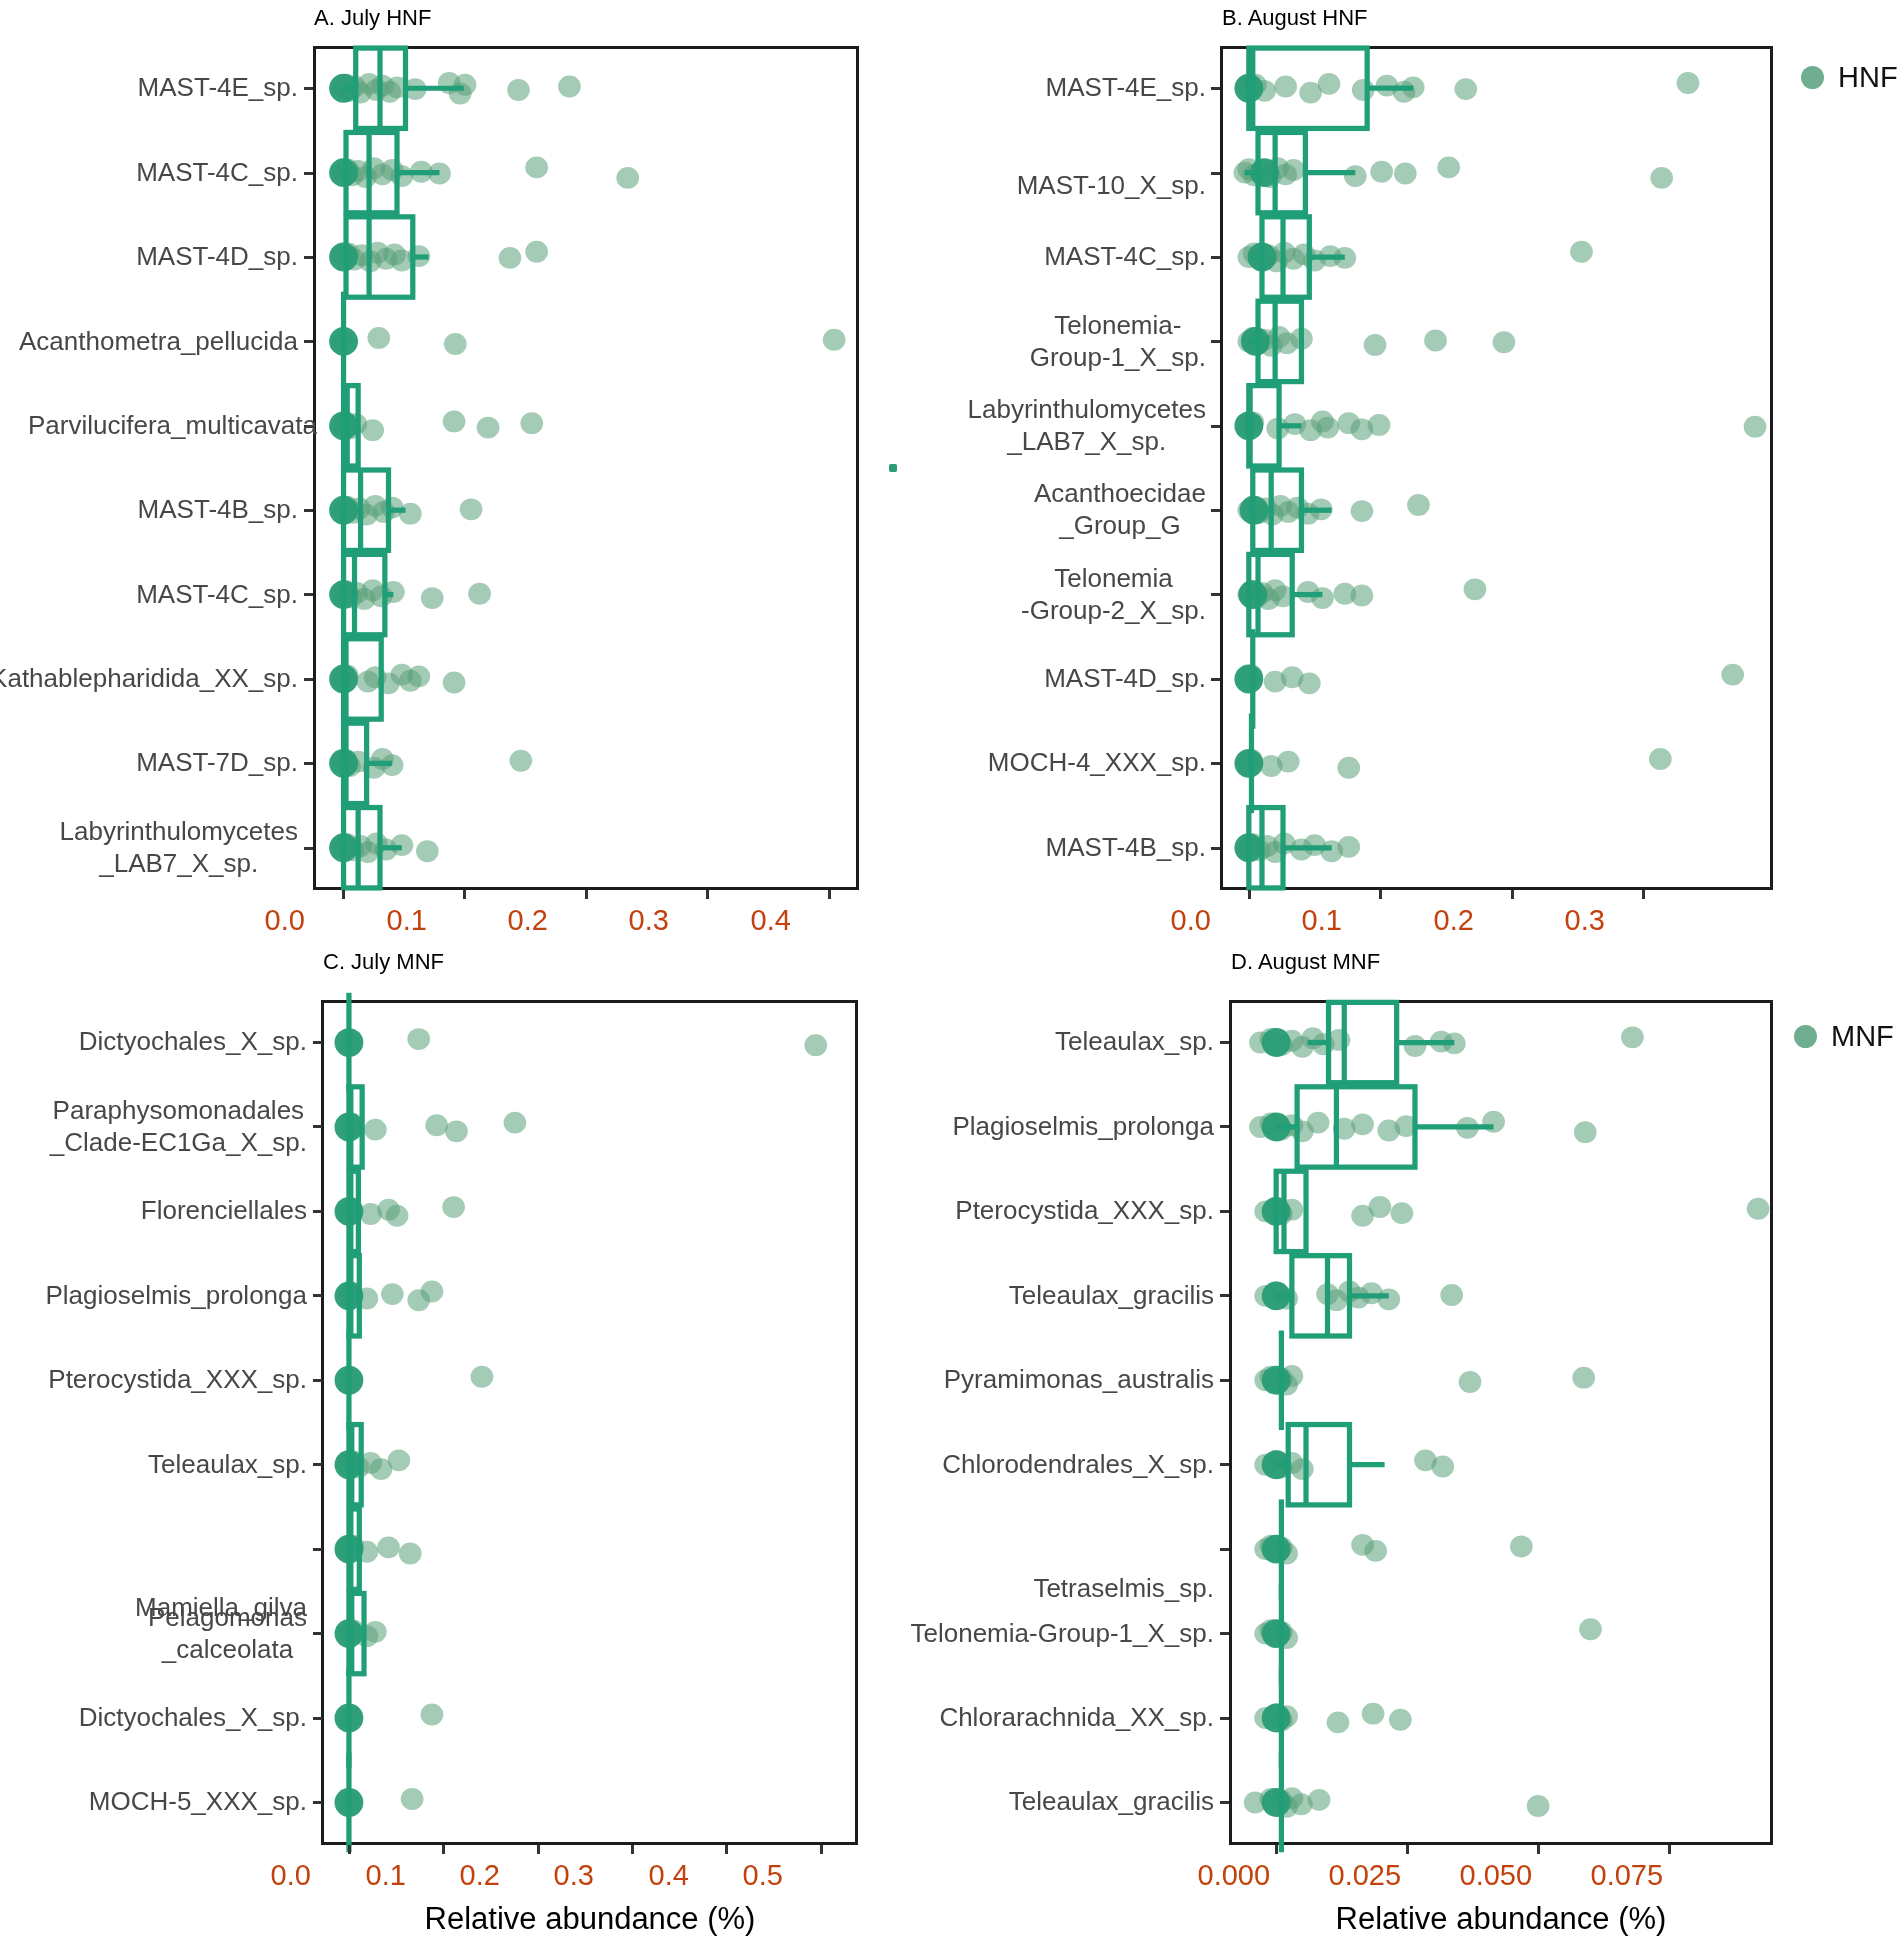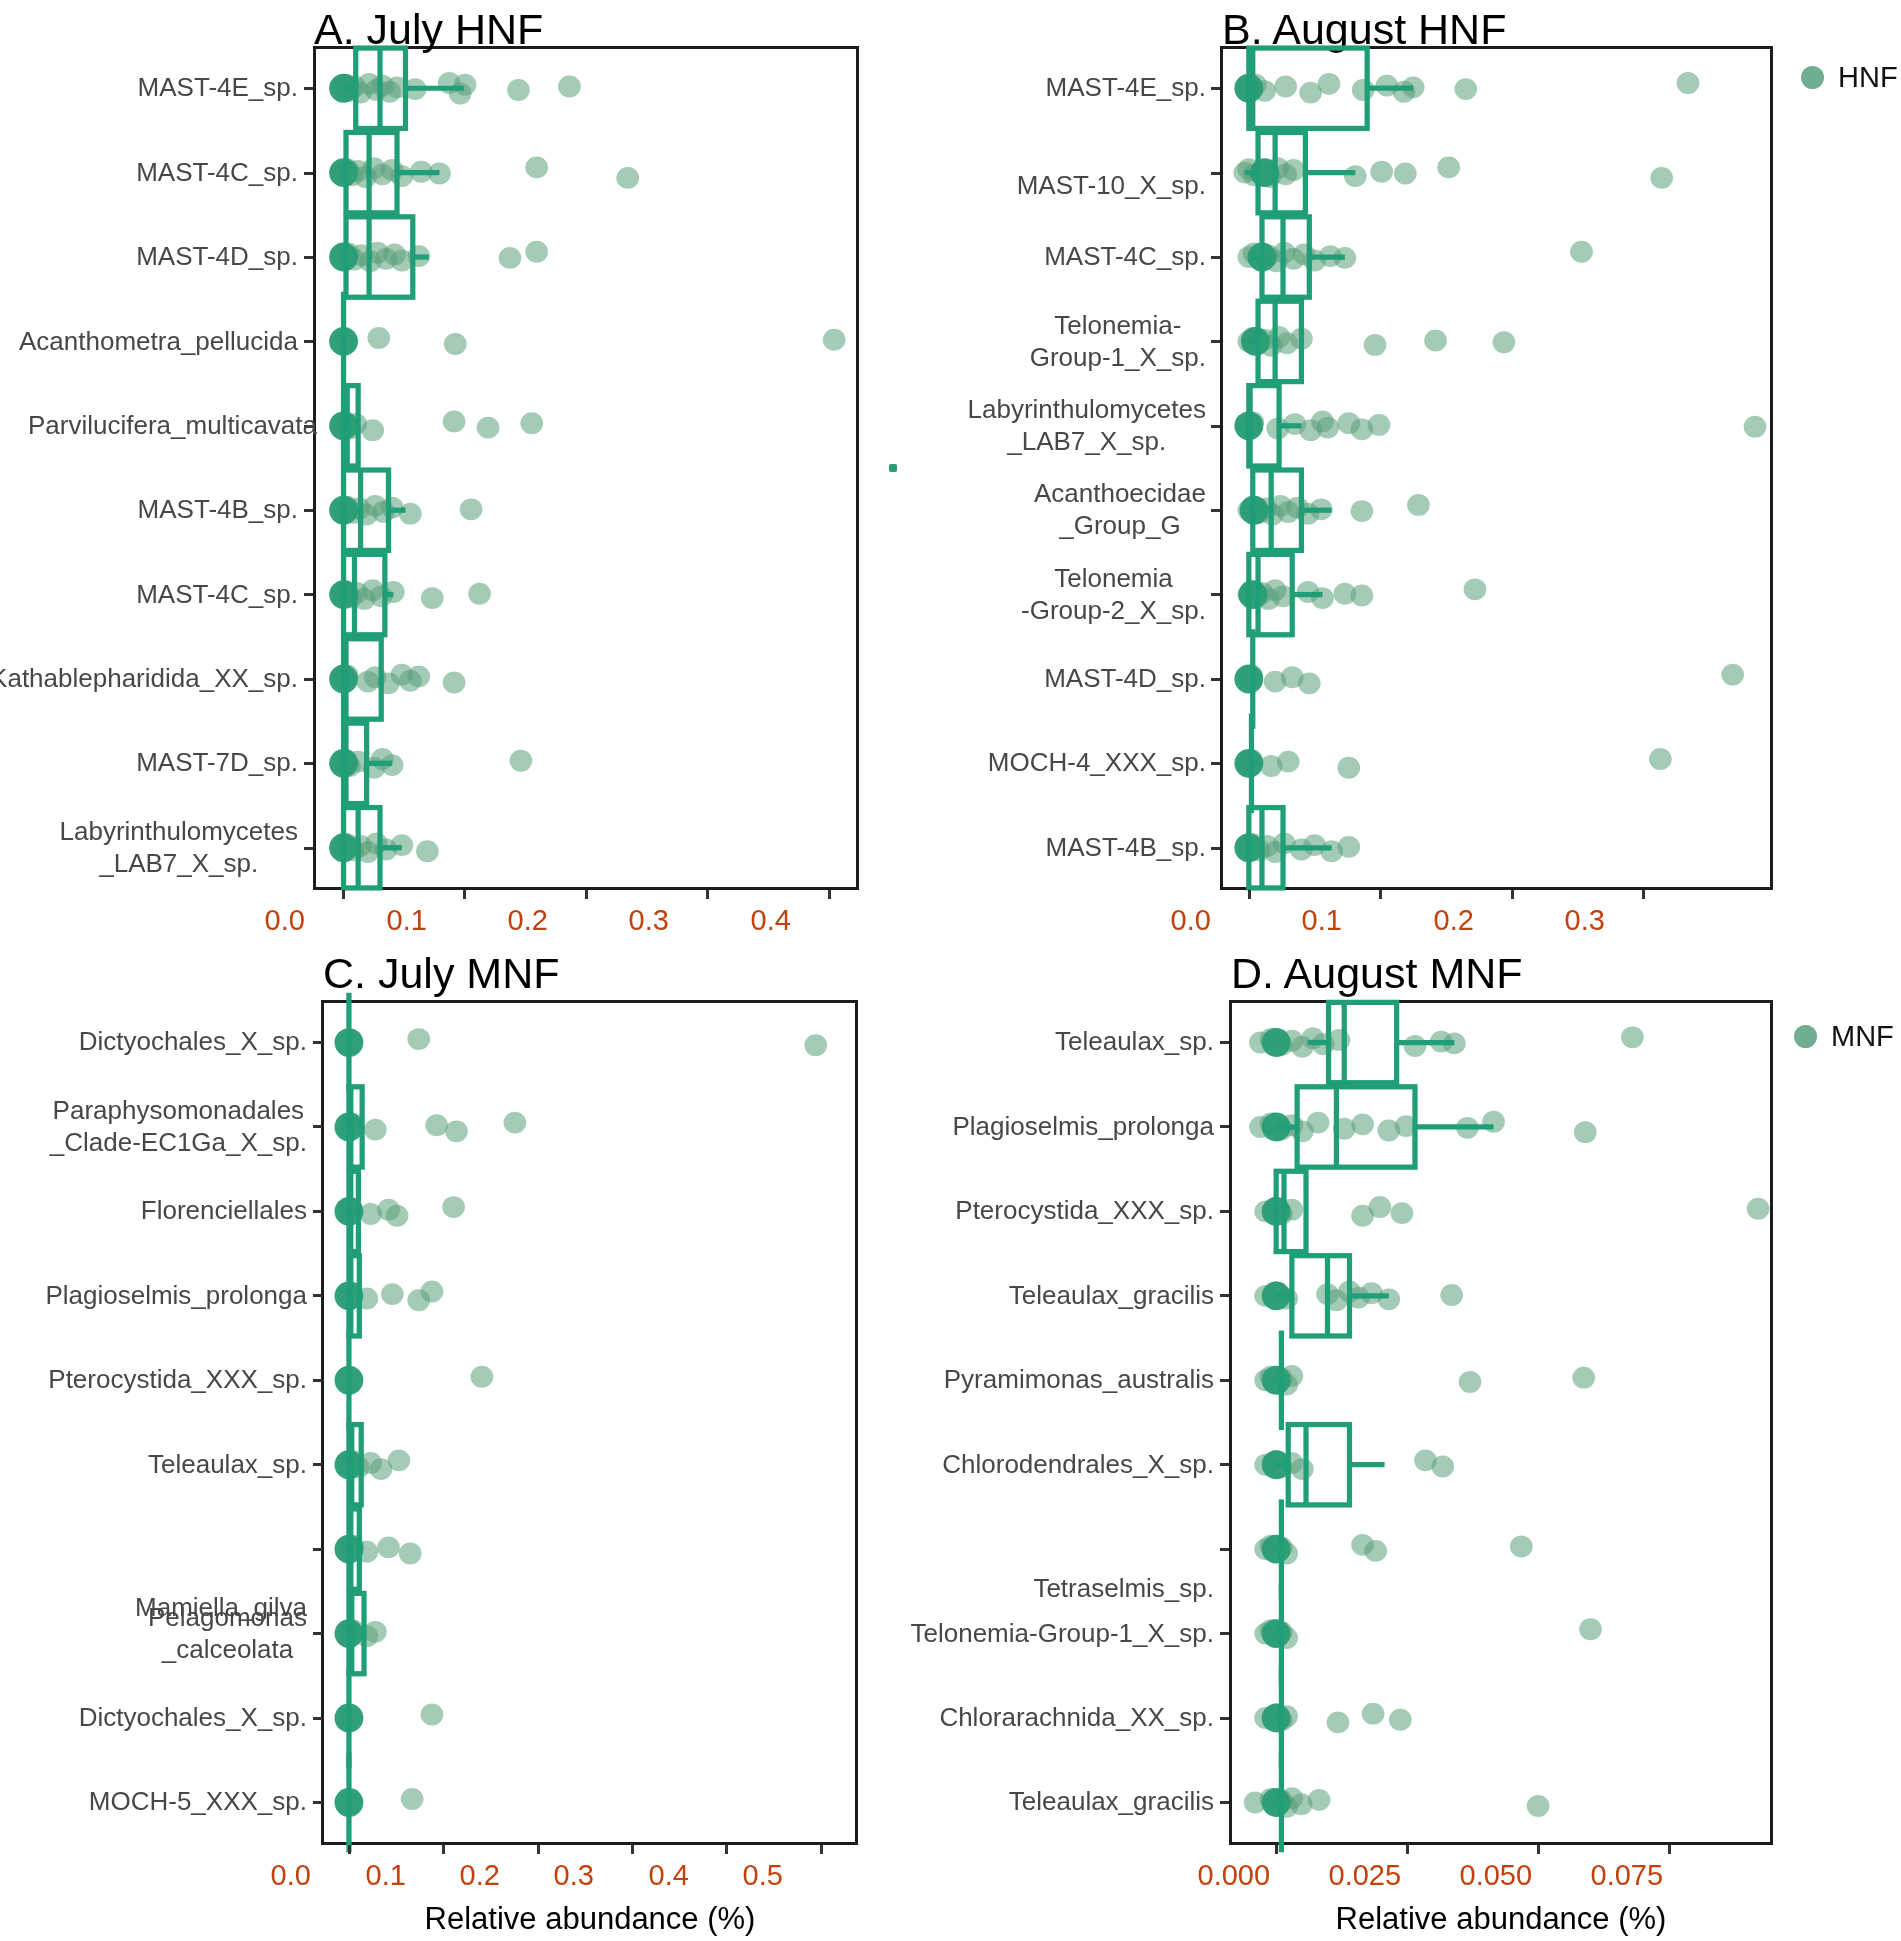--- a/index.html
+++ b/index.html
@@ -10,21 +10,21 @@
     overflow:hidden;
   }
   .panel-border{
     position:absolute;
     border:3.5px solid #1c1c1c;
     background:transparent;
     box-sizing:border-box;
   }
   .panel-title{
     position:absolute;
-    font-size:43px;
+    font-size:22px;
     font-weight:500;
     color:#000000;
     white-space:nowrap;
   }
   .row-label{
     position:absolute;
     font-size:26px;
     color:#474747;
     line-height:1.22;
     white-space:pre-line;

